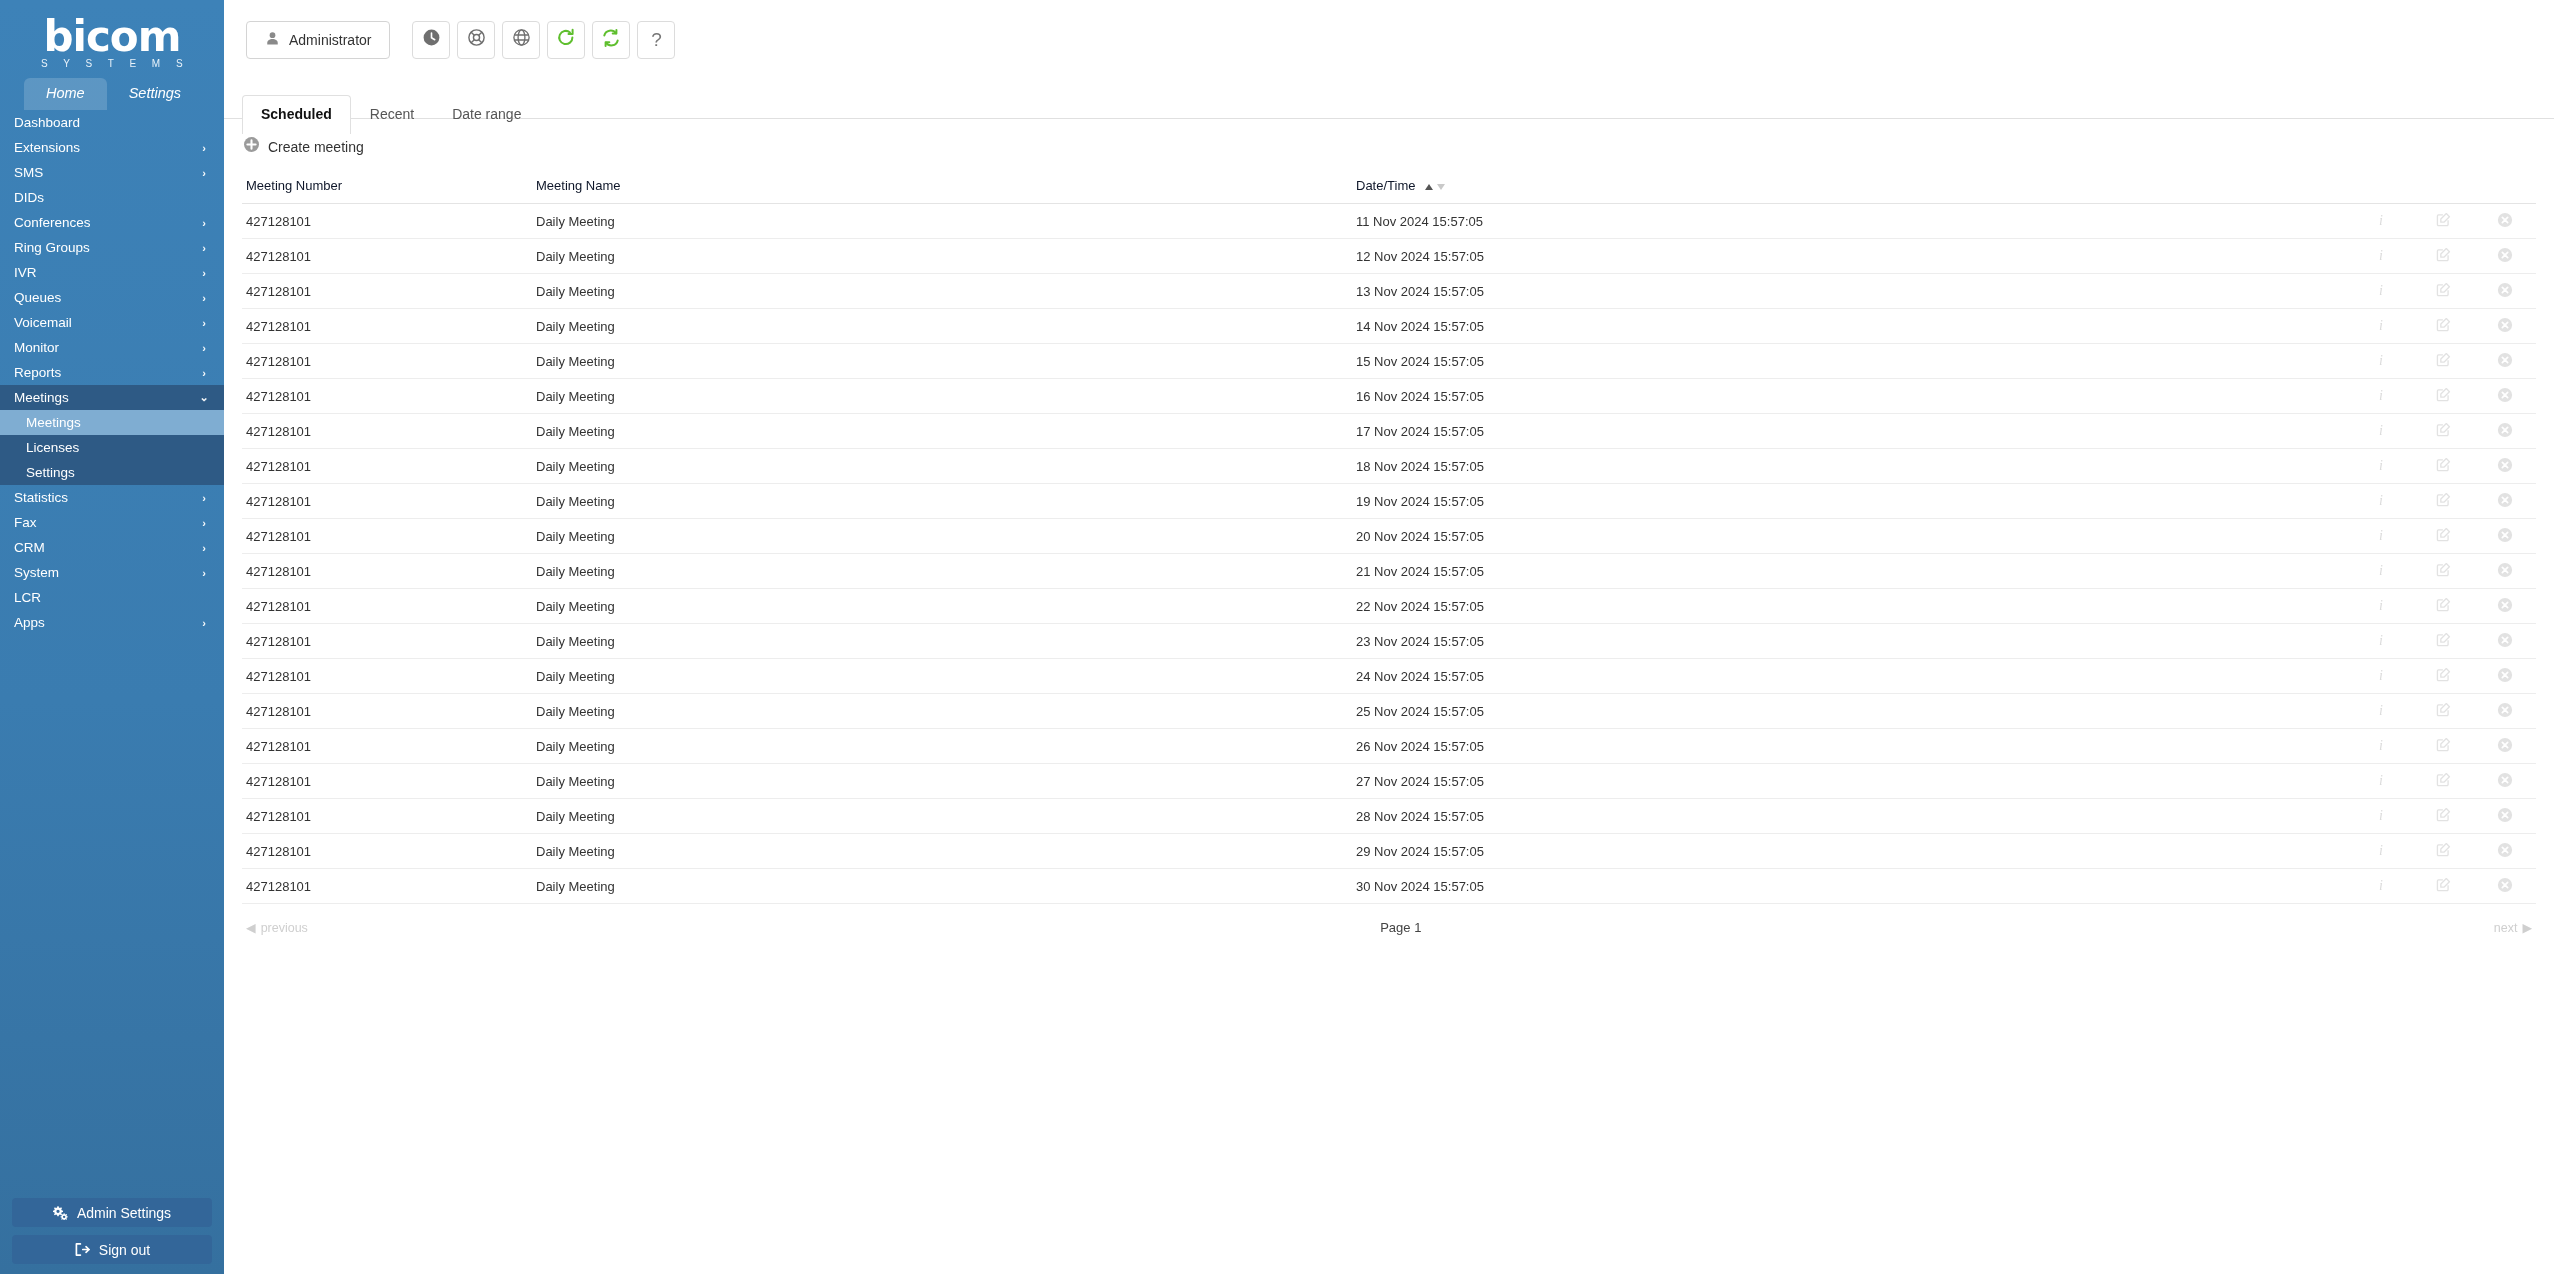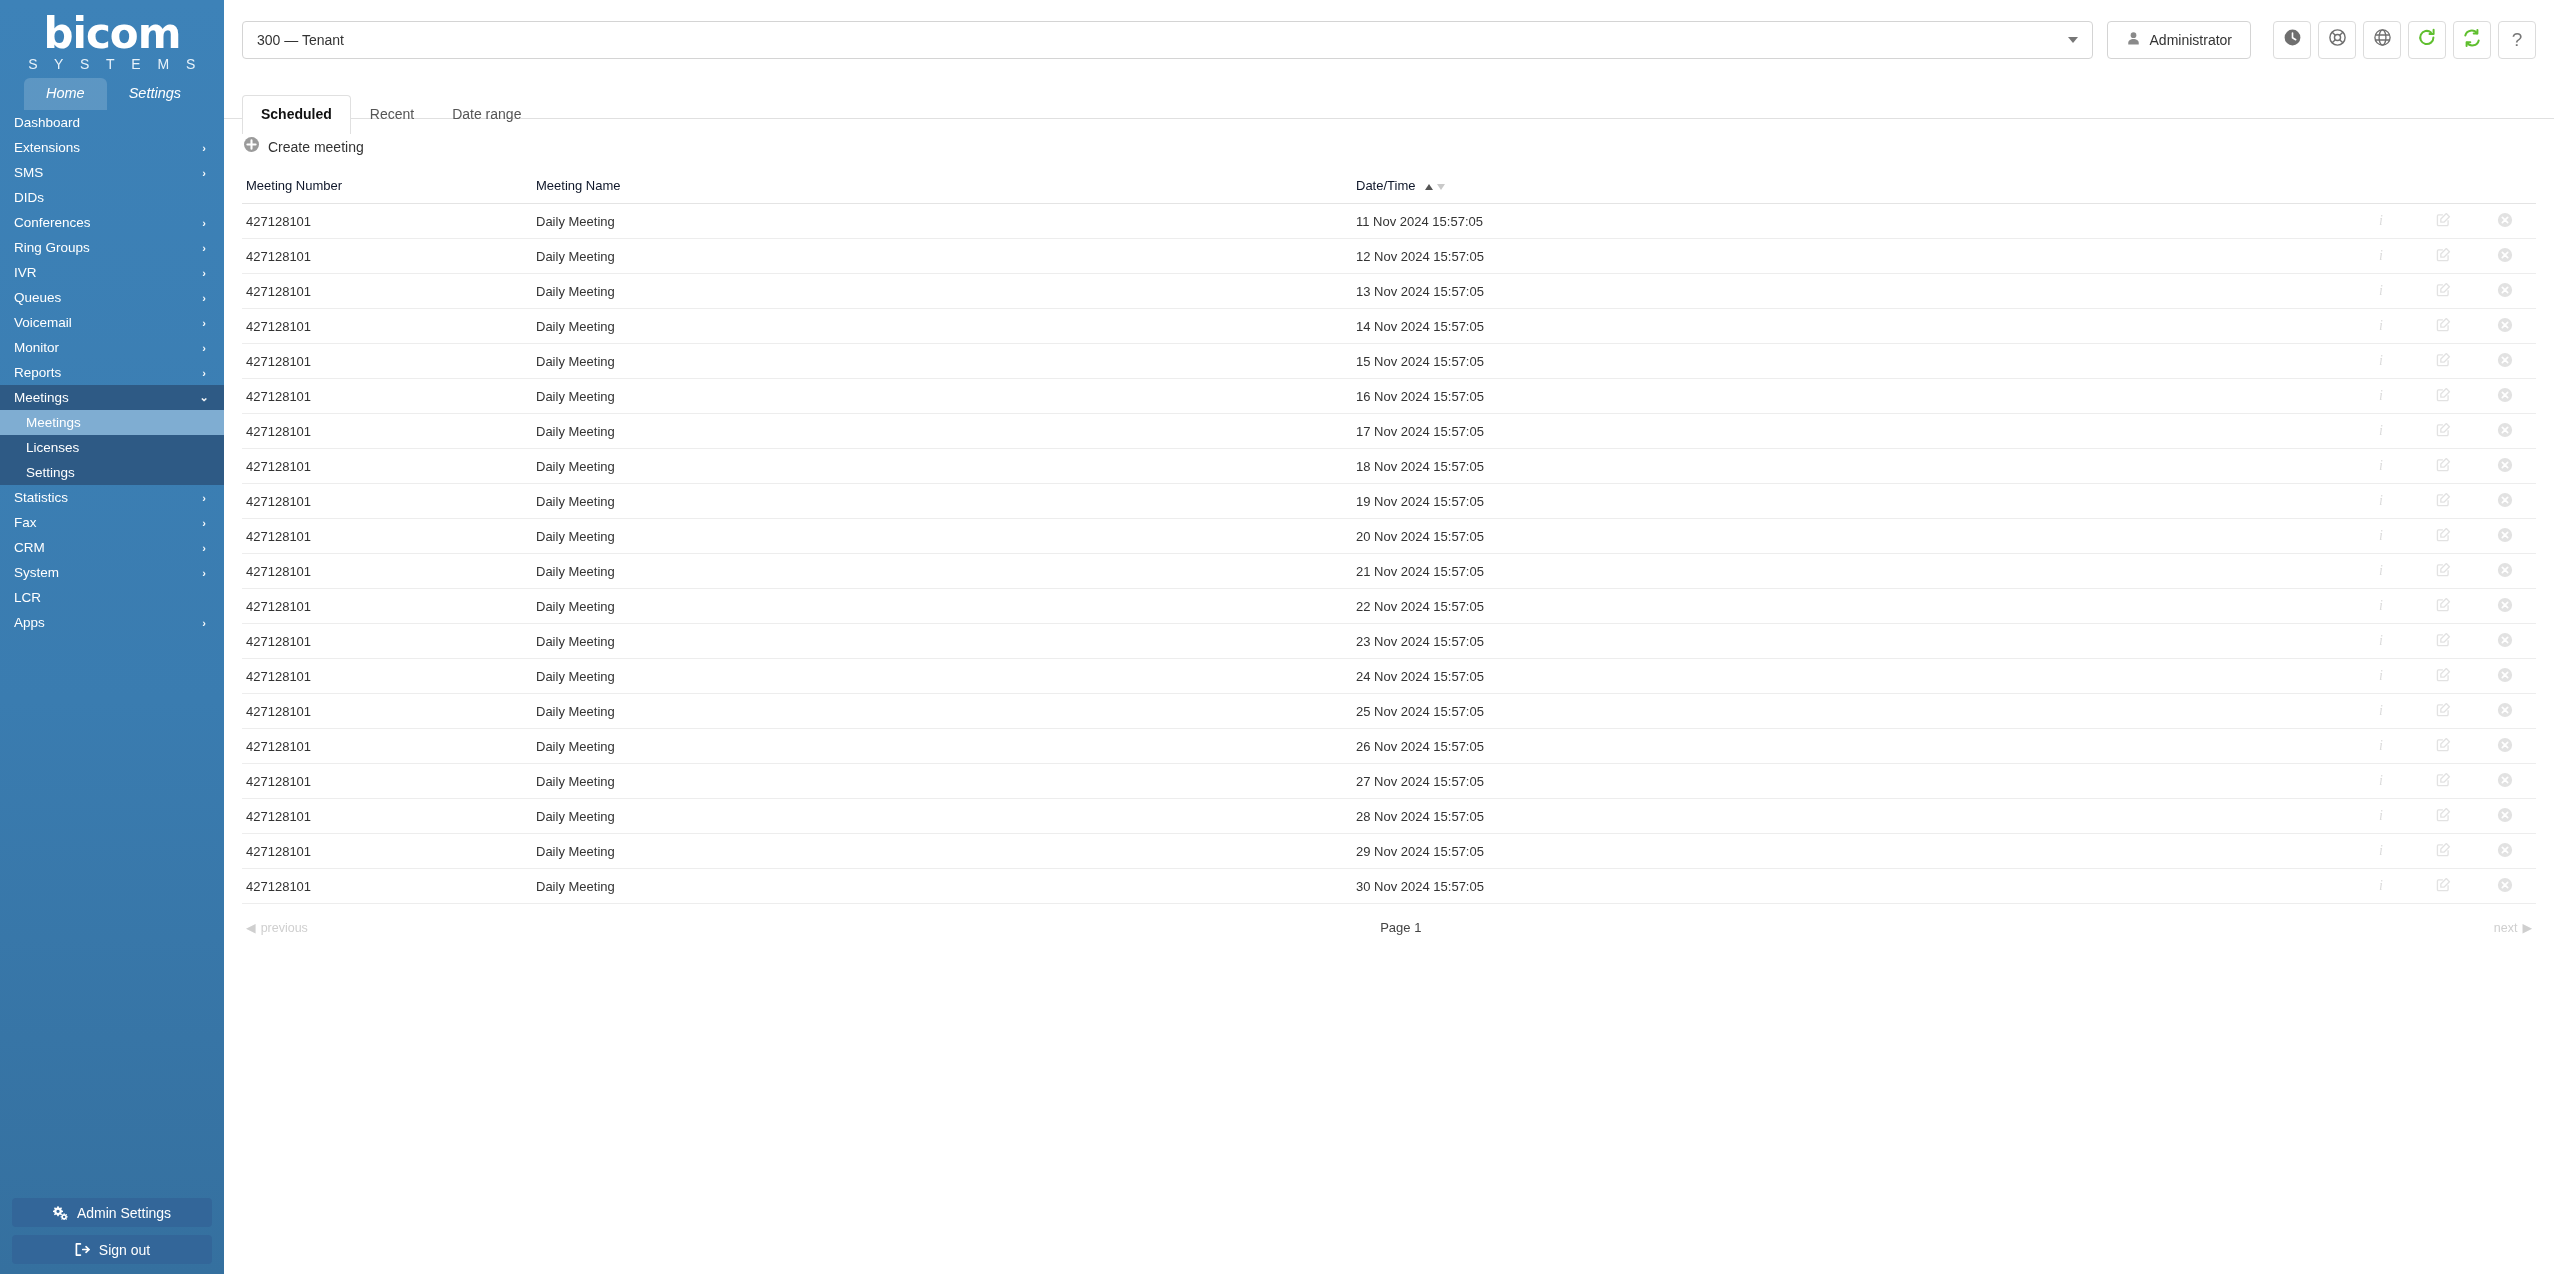--- a/index.html
+++ b/index.html
@@ -25,21 +25,21 @@
     display: flex; flex-direction: column;
     align-items: center; justify-content: center;
     padding-top: 8px;
   }
   .logo-main {
     font-size: 42px; font-weight: 700; color: #ffffff;
     letter-spacing: -1px; line-height: 0.95;
     font-family: "DejaVu Sans", sans-serif;
   }
   .logo-sub {
-    font-size: 14px; color: #e8f2fa; letter-spacing: 6.5px;
+    font-size: 10px; color: #e8f2fa; letter-spacing: 6.5px;
     margin-top: 2px; margin-left: 6px; font-weight: 400;
   }
 
   .top-tabs { display: flex; padding-left: 24px; height: 32px; align-items: flex-end; }
   .top-tab {
     font-size: 14.5px; color: #ffffff; padding: 6px 22px 6px 22px;
     border-radius: 6px 6px 0 0; cursor: pointer; line-height: 1.35; font-style: italic;
   }
   .top-tab.active { background: rgba(255,255,255,0.17); }
 
@@ -282,24 +282,20 @@
           </svg>
         </span>
         <span>Sign out</span>
       </button>
     </div>
   </aside>
 
   <section class="main">
 
     <div class="topbar">
-      <div class="tenant-select">
-        <span>300  —  Tenant</span>
-        <span class="caret"></span>
-      </div>
 
       <div class="admin-btn">
         <span>
           <svg width="15" height="15" viewBox="0 0 20 20" fill="#8a8a8a">
             <circle cx="10" cy="5.6" r="3.8"></circle>
             <path d="M10 10.6c-4 0-7 2.3-7 5.1V18h14v-2.3c0-2.8-3-5.1-7-5.1z"></path>
           </svg>
         </span>
         <span>Administrator</span>
       </div>

